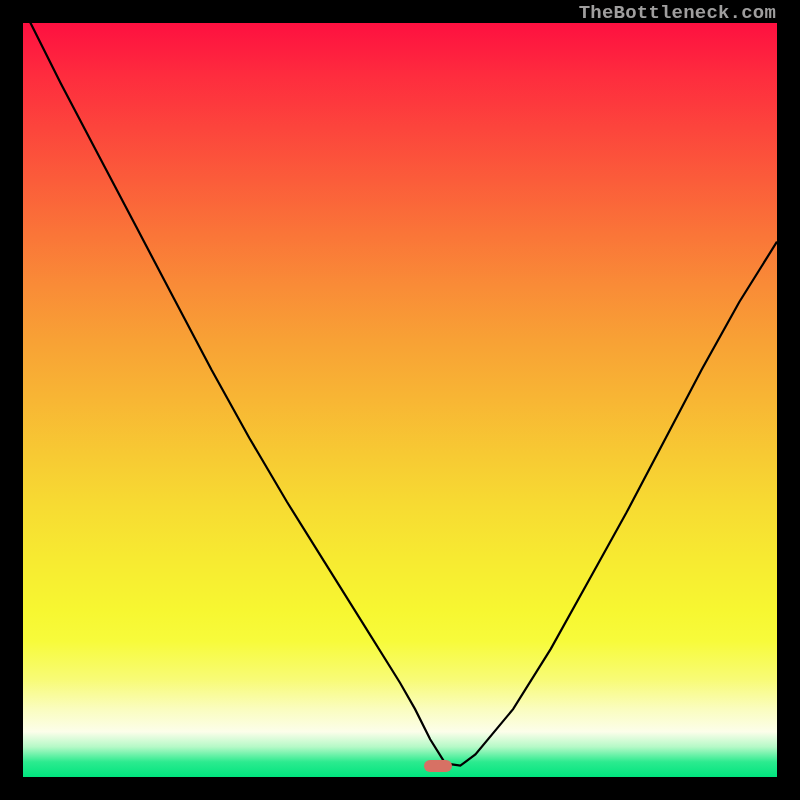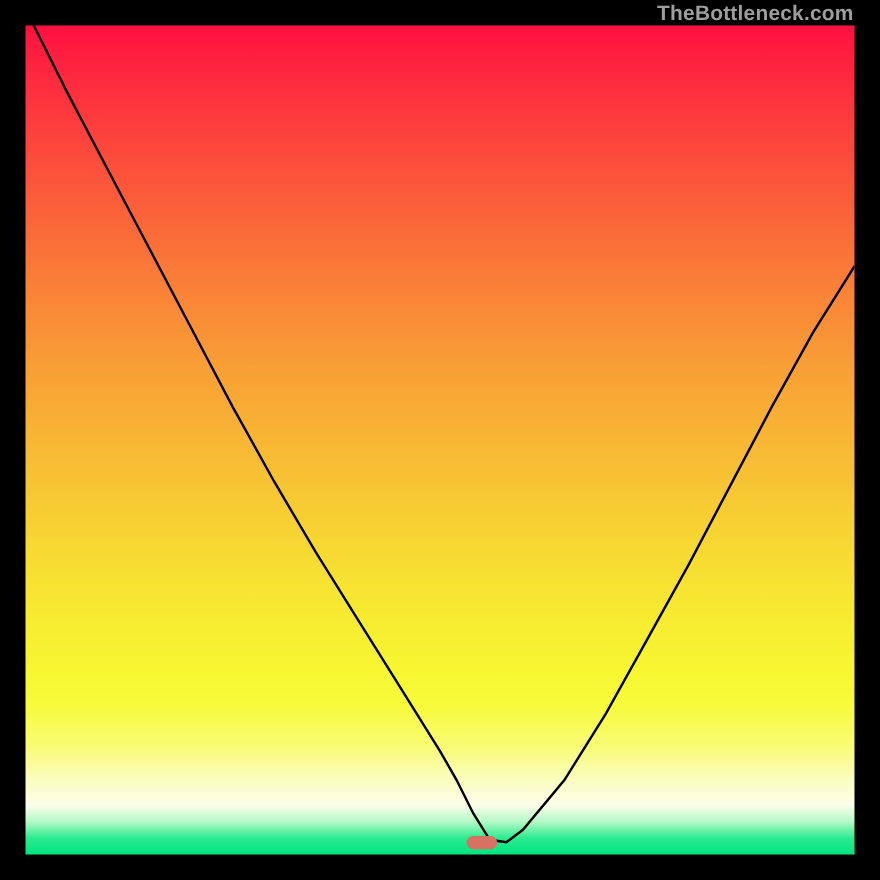--- a/index.html
+++ b/index.html
@@ -58,21 +58,21 @@
     position: absolute;
     width: 28px;
     height: 12px;
     border-radius: 6px;
     transform: translate(-50%, -50%);
   }
   .watermark {
     position: absolute;
     top: 2px;
     right: 24px;
-    font-family: Liberation Sans, sans-serif;
+    font-family: Liberation Mono, monospace;
     font-size: 19px;
     font-weight: 600;
     color: #9f9e9e;
     letter-spacing: 0.2px;
   }
 </style>
 </head>
 <body>
 
 <div class="frame">

